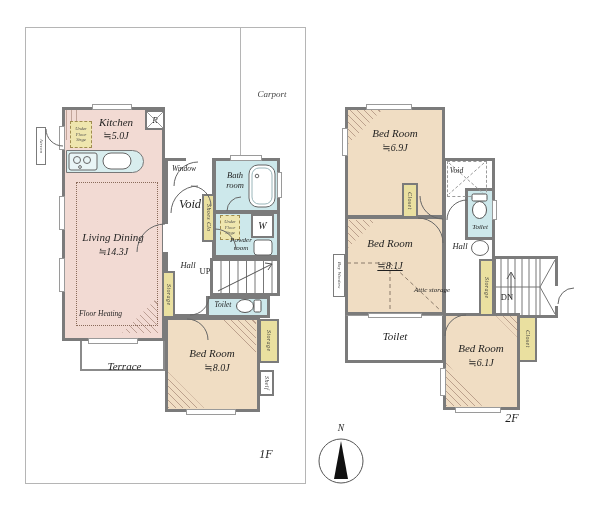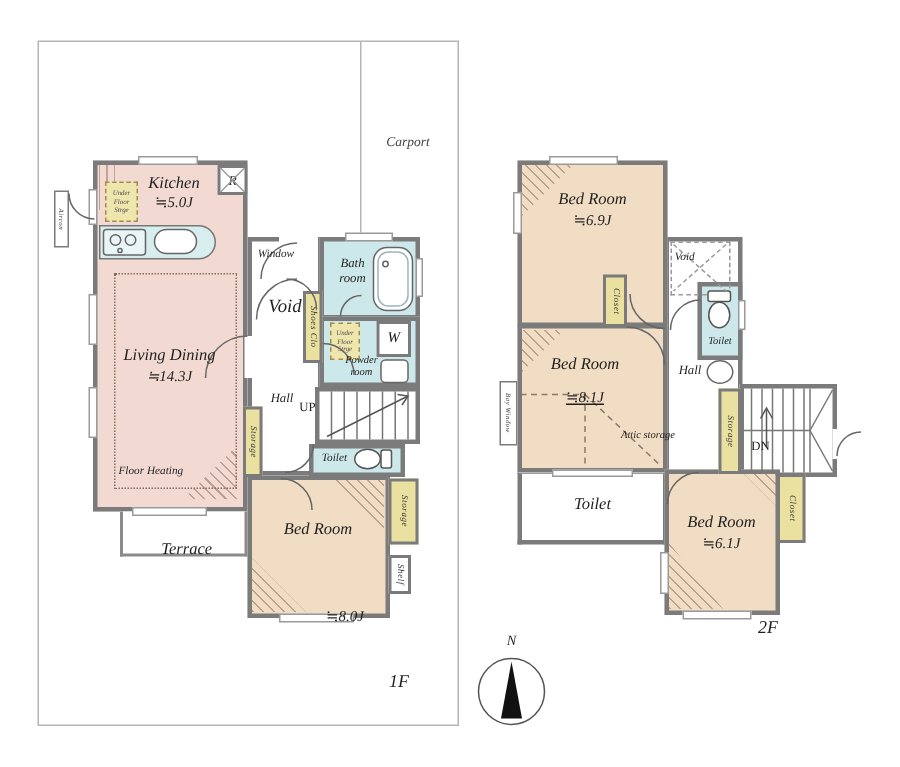--- a/index.html
+++ b/index.html
@@ -102,21 +102,21 @@
   <div class="lbl" style="left:79px;top:309px;width:74px;font-size:7.5px;text-align:left;z-index:8;">Floor Heating</div>
   <div class="lbl" style="left:82px;top:360px;width:85px;font-size:11px;z-index:8;">Terrace</div>
   <div class="lbl" style="left:170px;top:164px;width:28px;font-size:7.5px;z-index:8;">Window</div>
   <div class="lbl" style="left:168px;top:197px;width:44px;font-size:12.5px;z-index:8;">Void</div>
   <div class="lbl" style="left:174px;top:260px;width:28px;font-size:8.5px;z-index:8;">Hall</div>
   <div class="lbl" style="left:194px;top:266px;width:22px;font-size:8.5px;font-style:normal;z-index:8;">UP</div>
   <div class="lbl" style="left:221px;top:170px;width:28px;font-size:8.5px;z-index:8;">Bath room</div>
   <div class="lbl" style="left:224px;top:236px;width:34px;font-size:7px;z-index:8;">Powder room</div>
   <div class="lbl" style="left:208px;top:300px;width:30px;font-size:7.5px;z-index:8;">Toilet</div>
   <div class="lbl" style="left:170px;top:347px;width:84px;font-size:11px;z-index:8;">Bed Room</div>
-  <div class="lbl" style="left:188px;top:362px;width:84px;font-size:10px;z-index:8;margin-top:44px;">≒8.0J</div>
+  <div class="lbl" style="left:175px;top:362px;width:84px;font-size:10px;z-index:8;">≒8.0J</div>
   <div class="lbl" style="left:250px;top:412px;width:32px;font-size:12px;z-index:8;margin-top:35px;">1F</div>
 
   <div class="room" style="left:345px;top:107px;width:100px;height:111px;background:#f0ddc3;z-index:2;"></div>
   <div class="room" style="left:443px;top:158px;width:52px;height:160px;background:#fff;z-index:1;"></div>
   <div class="room" style="left:465px;top:188px;width:30px;height:52px;background:#cde8eb;z-index:3;"></div>
   <div class="room" style="left:493px;top:256px;width:65px;height:62px;background:#fff;z-index:2;"></div>
   <div class="room" style="left:345px;top:216px;width:100px;height:99px;background:#f0ddc3;z-index:2;"></div>
   <div class="room" style="left:345px;top:315px;width:100px;height:48px;background:#fff;border-top:1px solid #9a9a9a;z-index:2;"></div>
   <div class="room" style="left:443px;top:313px;width:77px;height:97px;background:#f0ddc3;z-index:3;"></div>
   <div class="abs" style="left:447px;top:161px;width:40px;height:36px;border:1px dashed #9a9a9a;box-sizing:border-box;z-index:4;"></div>

